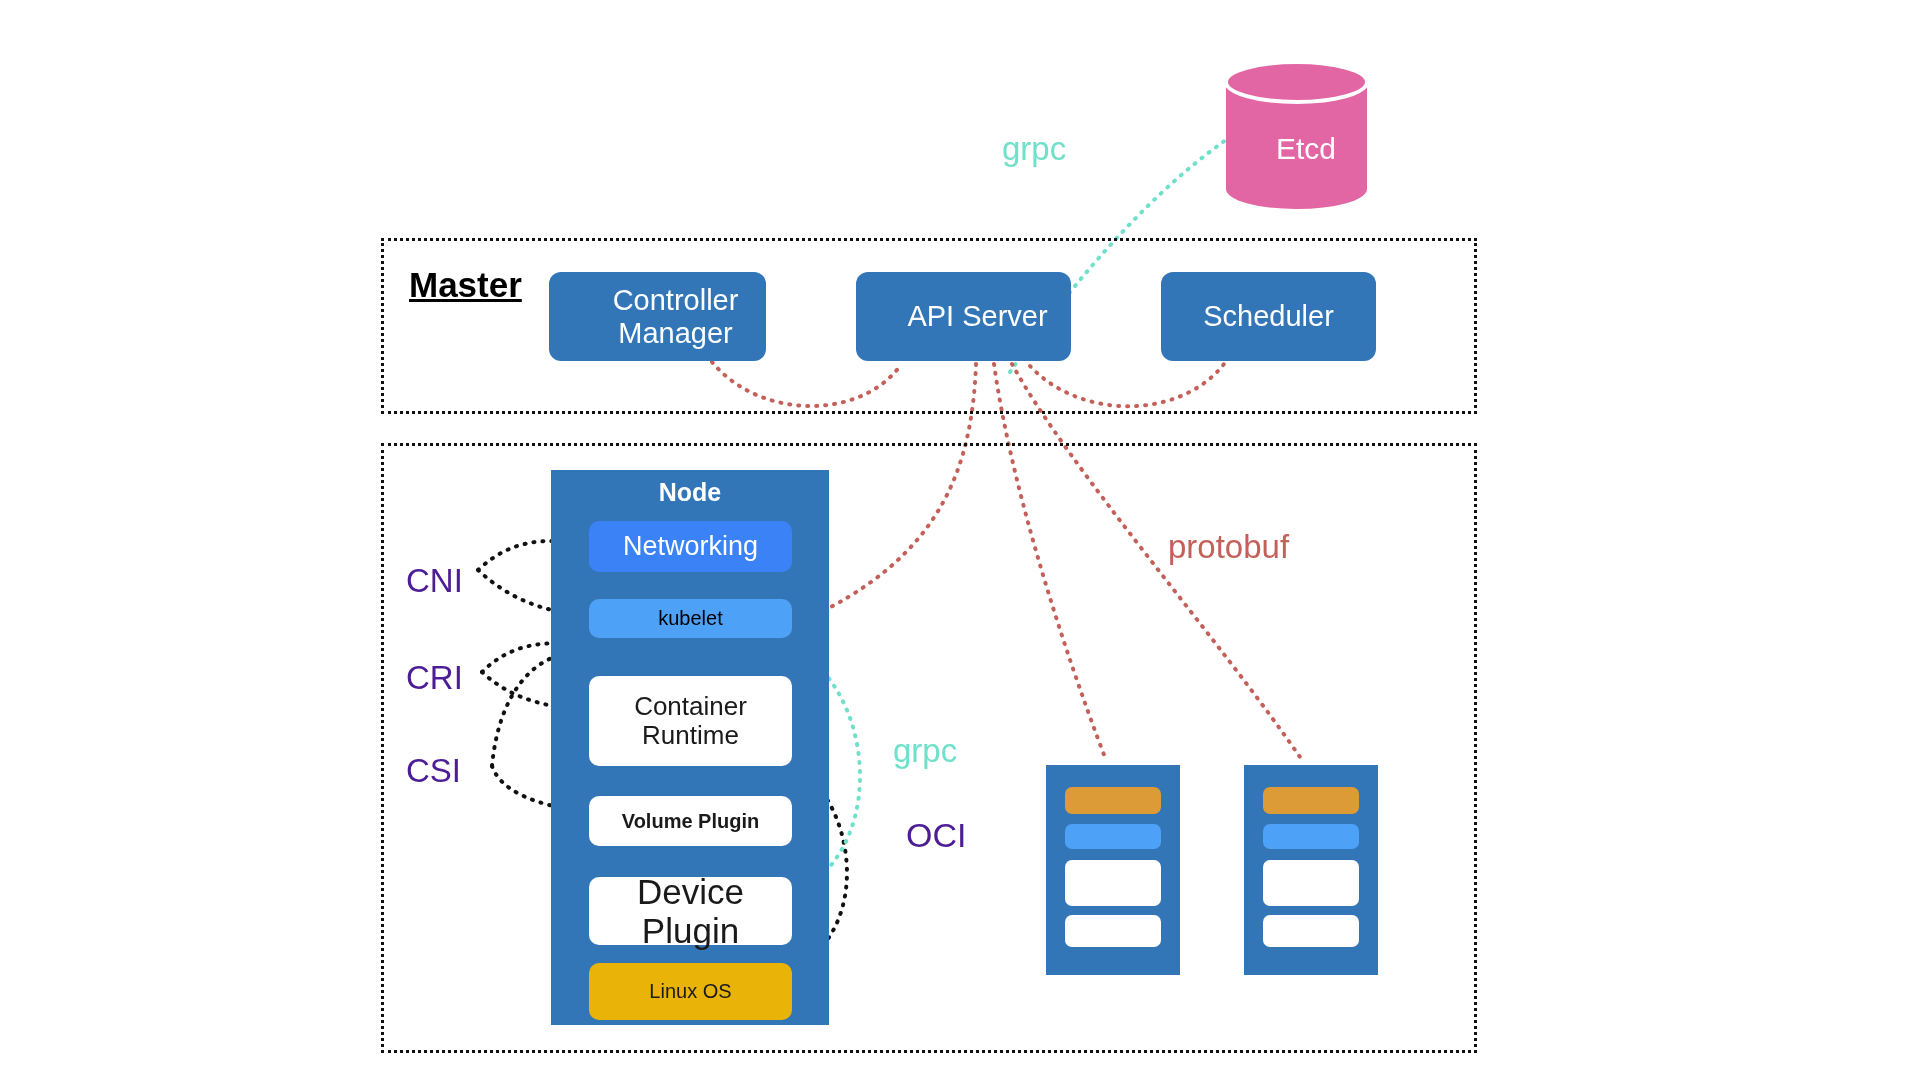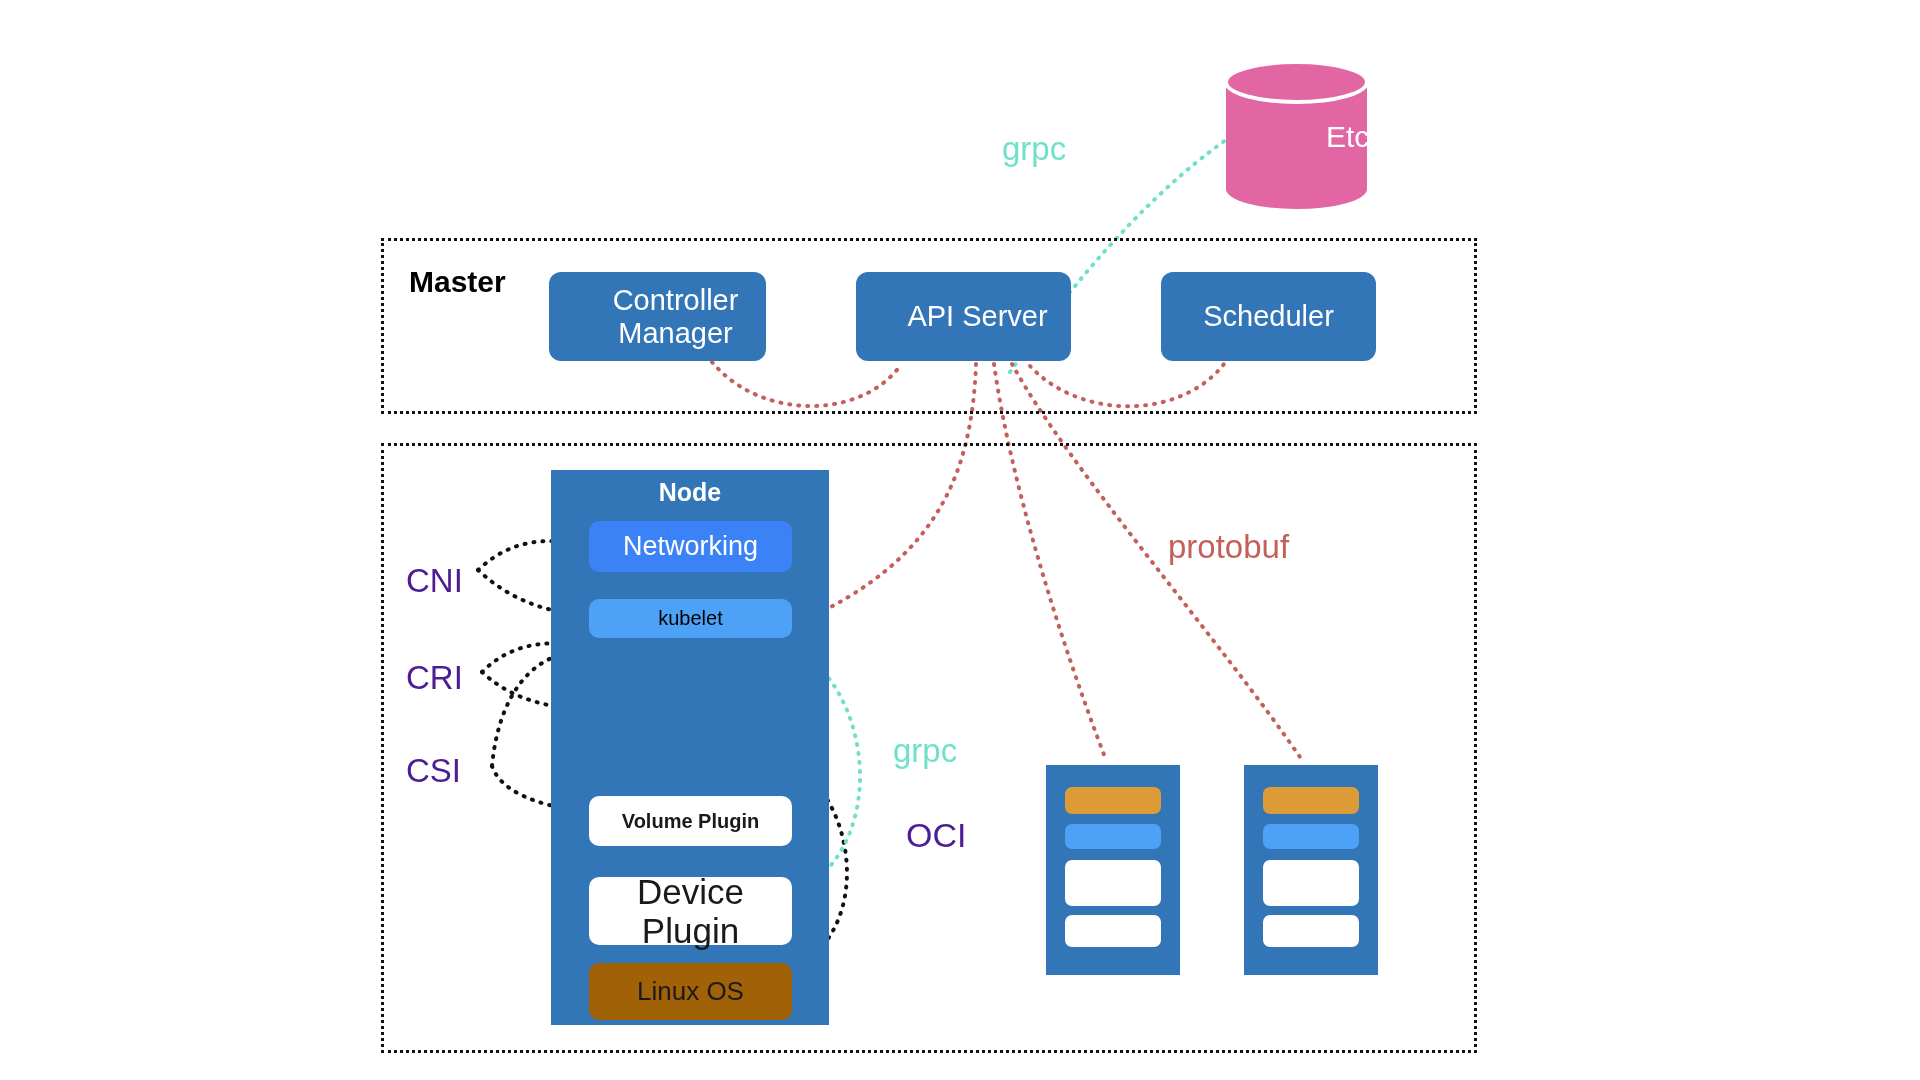--- a/index.html
+++ b/index.html
@@ -37,21 +37,21 @@
   }
   #master-group { left: 381px; top: 238px; width: 1096px; height: 176px; }
   #nodes-group  { left: 381px; top: 443px; width: 1096px; height: 610px; }
 
   .group-title {
     position: absolute;
     font-weight: bold;
     color: #000000;
     white-space: nowrap;
   }
-  #master-title { left: 409px; top: 265px; font-size: 30px; }
+  #master-title { left: 409px; top: 265px; font-size: 35px; text-decoration: underline; }
 
   
   .ctrl-box {
     position: absolute;
     background: #3276b8;
     border-radius: 12px;
     color: #ffffff;
     display: flex;
     align-items: center;
     justify-content: center;
@@ -108,21 +108,21 @@
   #node-volume-plugin {
     left: 589px; top: 796px; width: 203px; height: 50px;
     background: #ffffff; color: #1a1a1a; font-size: 20px; font-weight: bold;
   }
   #node-device-plugin {
     left: 589px; top: 877px; width: 203px; height: 68px;
     background: #ffffff; color: #1a1a1a; font-size: 35px;
   }
   #node-linux-os {
     left: 589px; top: 963px; width: 203px; height: 57px;
-    background: #a16207; color: #1a1a1a; font-size: 26px;
+    background: #eab308; color: #1a1a1a; font-size: 20px;
   }
 
   
   .iface-label {
     position: absolute;
     color: #4c1d95;
     font-size: 33px;
     white-space: nowrap;
   }
   #label-cni { left: 406px; top: 562px; }
@@ -143,23 +143,23 @@
   #etcd-cylinder {
     position: absolute;
     left: 1226px;
     top: 62px;
     width: 141px;
     height: 147px;
   }
   #etcd-label {
     position: absolute;
     left: 1226px;
-    top: 120px;
+    top: 132px;
     width: 160px;
-    text-align: right;
+    text-align: center;
     font-size: 30px;
     color: #ffffff;
   }
 
   
   .pod-box {
     position: absolute;
     background: #3276b8;
     width: 134px;
     height: 210px;
@@ -224,20 +224,21 @@
   <div class="ctrl-box" id="api-server">API Server</div>
   <div class="ctrl-box" id="scheduler">Scheduler</div>
 
   <div class="group-box" id="nodes-group"></div>
 
   <div id="node-box"></div>
   <div id="node-title">Node</div>
 
   <div class="node-item" id="node-networking">Networking</div>
   <div class="node-item" id="node-kubelet">kubelet</div>
+  <div class="node-item" id="node-container-runtime">Container Runtime</div>
   <div class="node-item" id="node-volume-plugin">Volume Plugin</div>
   <div class="node-item" id="node-device-plugin">Device Plugin</div>
   <div class="node-item" id="node-linux-os">Linux OS</div>
 
   <div class="iface-label" id="label-cni">CNI</div>
   <div class="iface-label" id="label-cri">CRI</div>
   <div class="iface-label" id="label-csi">CSI</div>
   <div class="iface-label" id="label-oci">OCI</div>
 
   <div class="proto-label" id="label-grpc-etcd">grpc</div>

